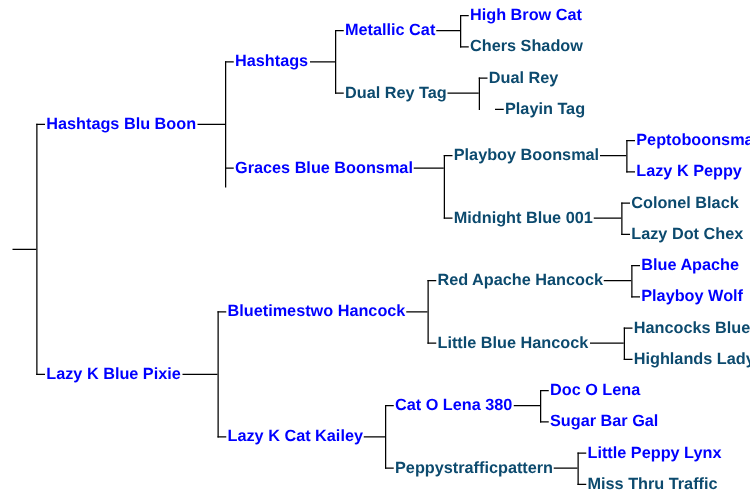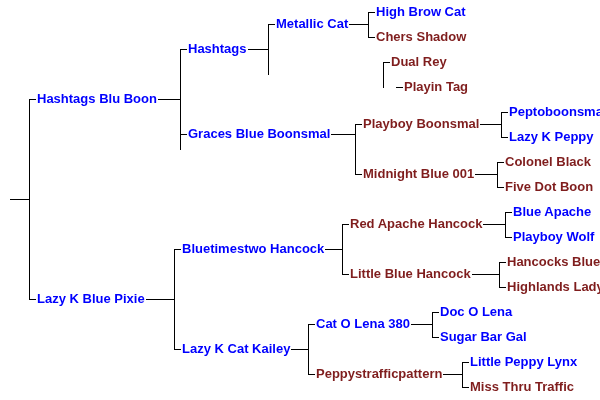--- a/index.html
+++ b/index.html
@@ -21,21 +21,21 @@
     white-space:nowrap;
   }
   .ln{height:0;border-top:1px solid #000000;align-self:center;}
   .stub{flex:0 0 7px;width:7px;}
   .grow{flex:1 1 0;min-width:0;}
   .nm{
     font-size:13px;font-weight:bold;line-height:16px;
     padding:0 1px;letter-spacing:0;
   }
   .nm[data-style="link"]{color:#0000ff;cursor:pointer;}
-  .nm[data-style="plain"]{color:#7f1d1d;}
+  .nm[data-style="plain"]{color:#0c4a6e;}
 </style>
 </head>
 <body>
 
 <div id="stage">
 
   <div class="hl" style="left:10px;top:199px;width:19px"></div>
   <div class="vl" style="left:29px;top:99px;height:201px"></div>
 
   <div class="vl" style="left:180px;top:49px;height:101px"></div>
@@ -81,20 +81,25 @@
   </div>
   <div class="node" style="left:174px;top:341px;width:134px">
     <i class="ln stub"></i>
     <span class="nm" data-style="link">Lazy K Cat Kailey</span>
     <i class="ln grow"></i>
   </div>
 
   <div class="node" style="left:268px;top:16px;width:100px">
     <i class="ln stub"></i>
     <span class="nm" data-style="link">Metallic Cat</span>
+    <i class="ln grow"></i>
+  </div>
+  <div class="node" style="left:268px;top:66px;width:115px">
+    <i class="ln stub"></i>
+    <span class="nm" data-style="plain">Dual Rey Tag</span>
     <i class="ln grow"></i>
   </div>
   <div class="node" style="left:355px;top:116px;width:146px">
     <i class="ln stub"></i>
     <span class="nm" data-style="plain">Playboy Boonsmal</span>
     <i class="ln grow"></i>
   </div>
   <div class="node" style="left:355px;top:166px;width:142px">
     <i class="ln stub"></i>
     <span class="nm" data-style="plain">Midnight Blue 001</span>
@@ -144,21 +149,21 @@
   <div class="node" style="left:501px;top:129px">
     <i class="ln stub"></i>
     <span class="nm" data-style="link">Lazy K Peppy</span>
   </div>
   <div class="node" style="left:497px;top:154px">
     <i class="ln stub"></i>
     <span class="nm" data-style="plain">Colonel Black</span>
   </div>
   <div class="node" style="left:497px;top:179px">
     <i class="ln stub"></i>
-    <span class="nm" data-style="plain">Five Dot Boon</span>
+    <span class="nm" data-style="plain">Lazy Dot Chex</span>
   </div>
   <div class="node" style="left:505px;top:204px">
     <i class="ln stub"></i>
     <span class="nm" data-style="link">Blue Apache</span>
   </div>
   <div class="node" style="left:505px;top:229px">
     <i class="ln stub"></i>
     <span class="nm" data-style="link">Playboy Wolf</span>
   </div>
   <div class="node" style="left:499px;top:254px">

